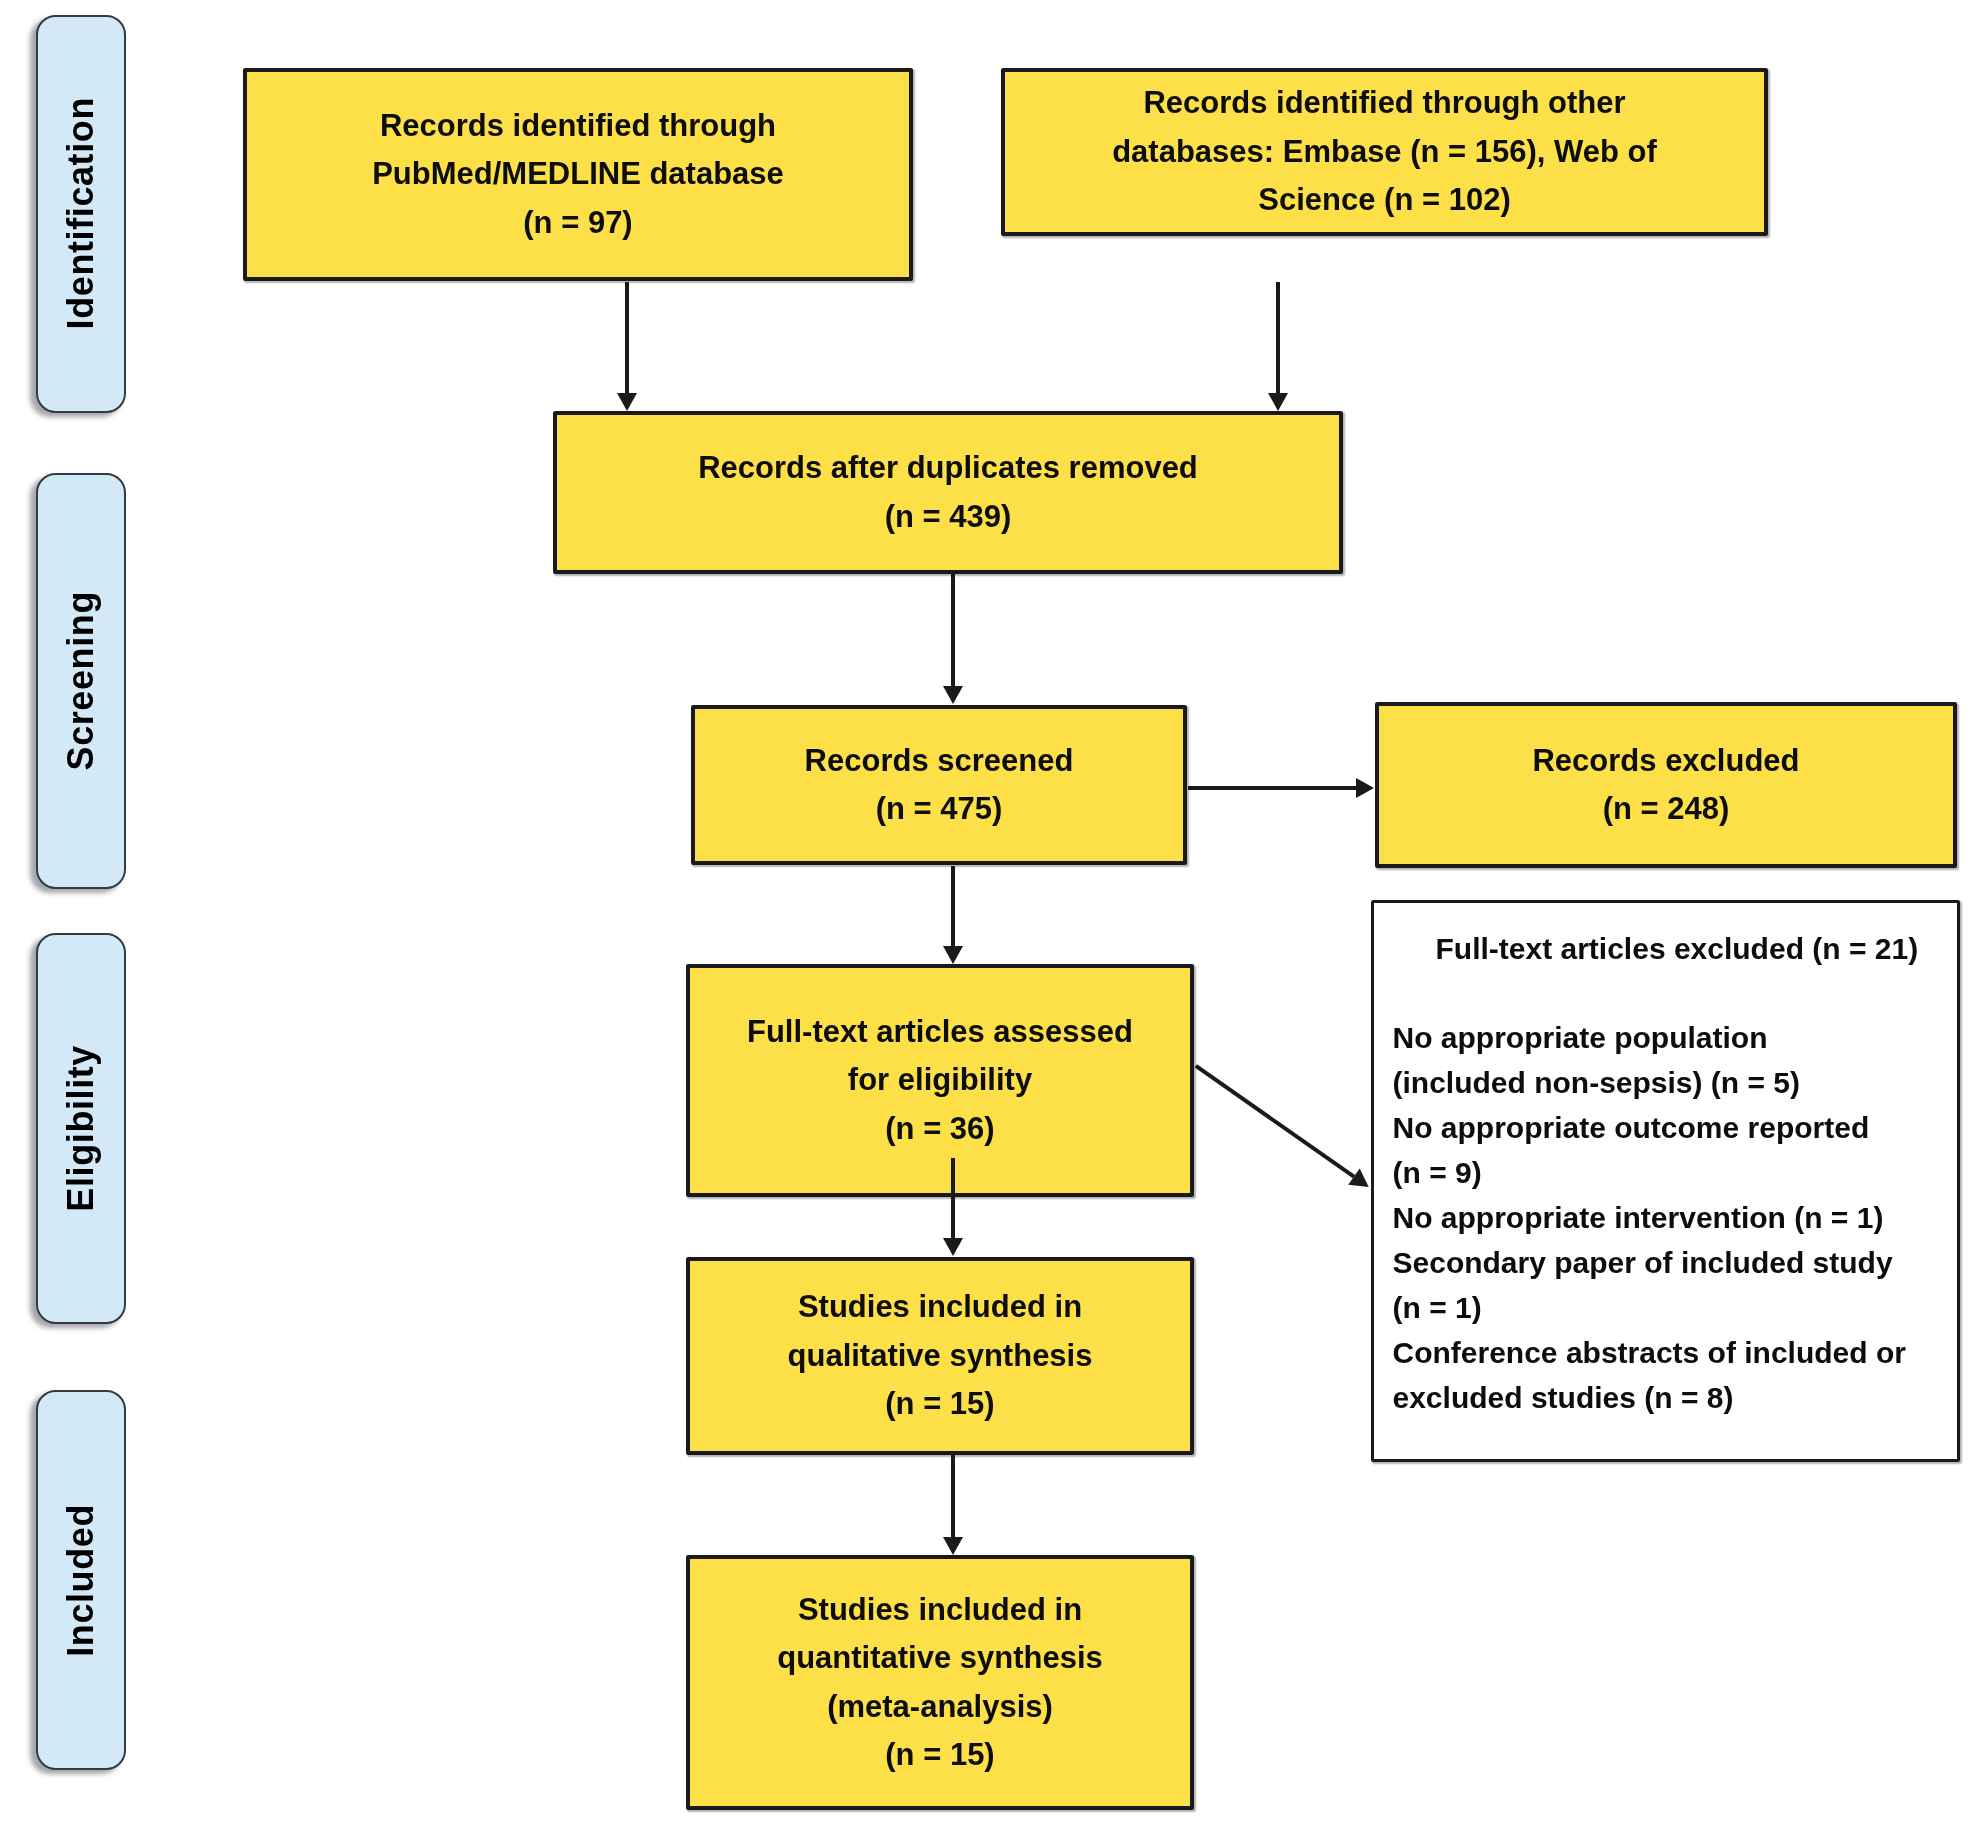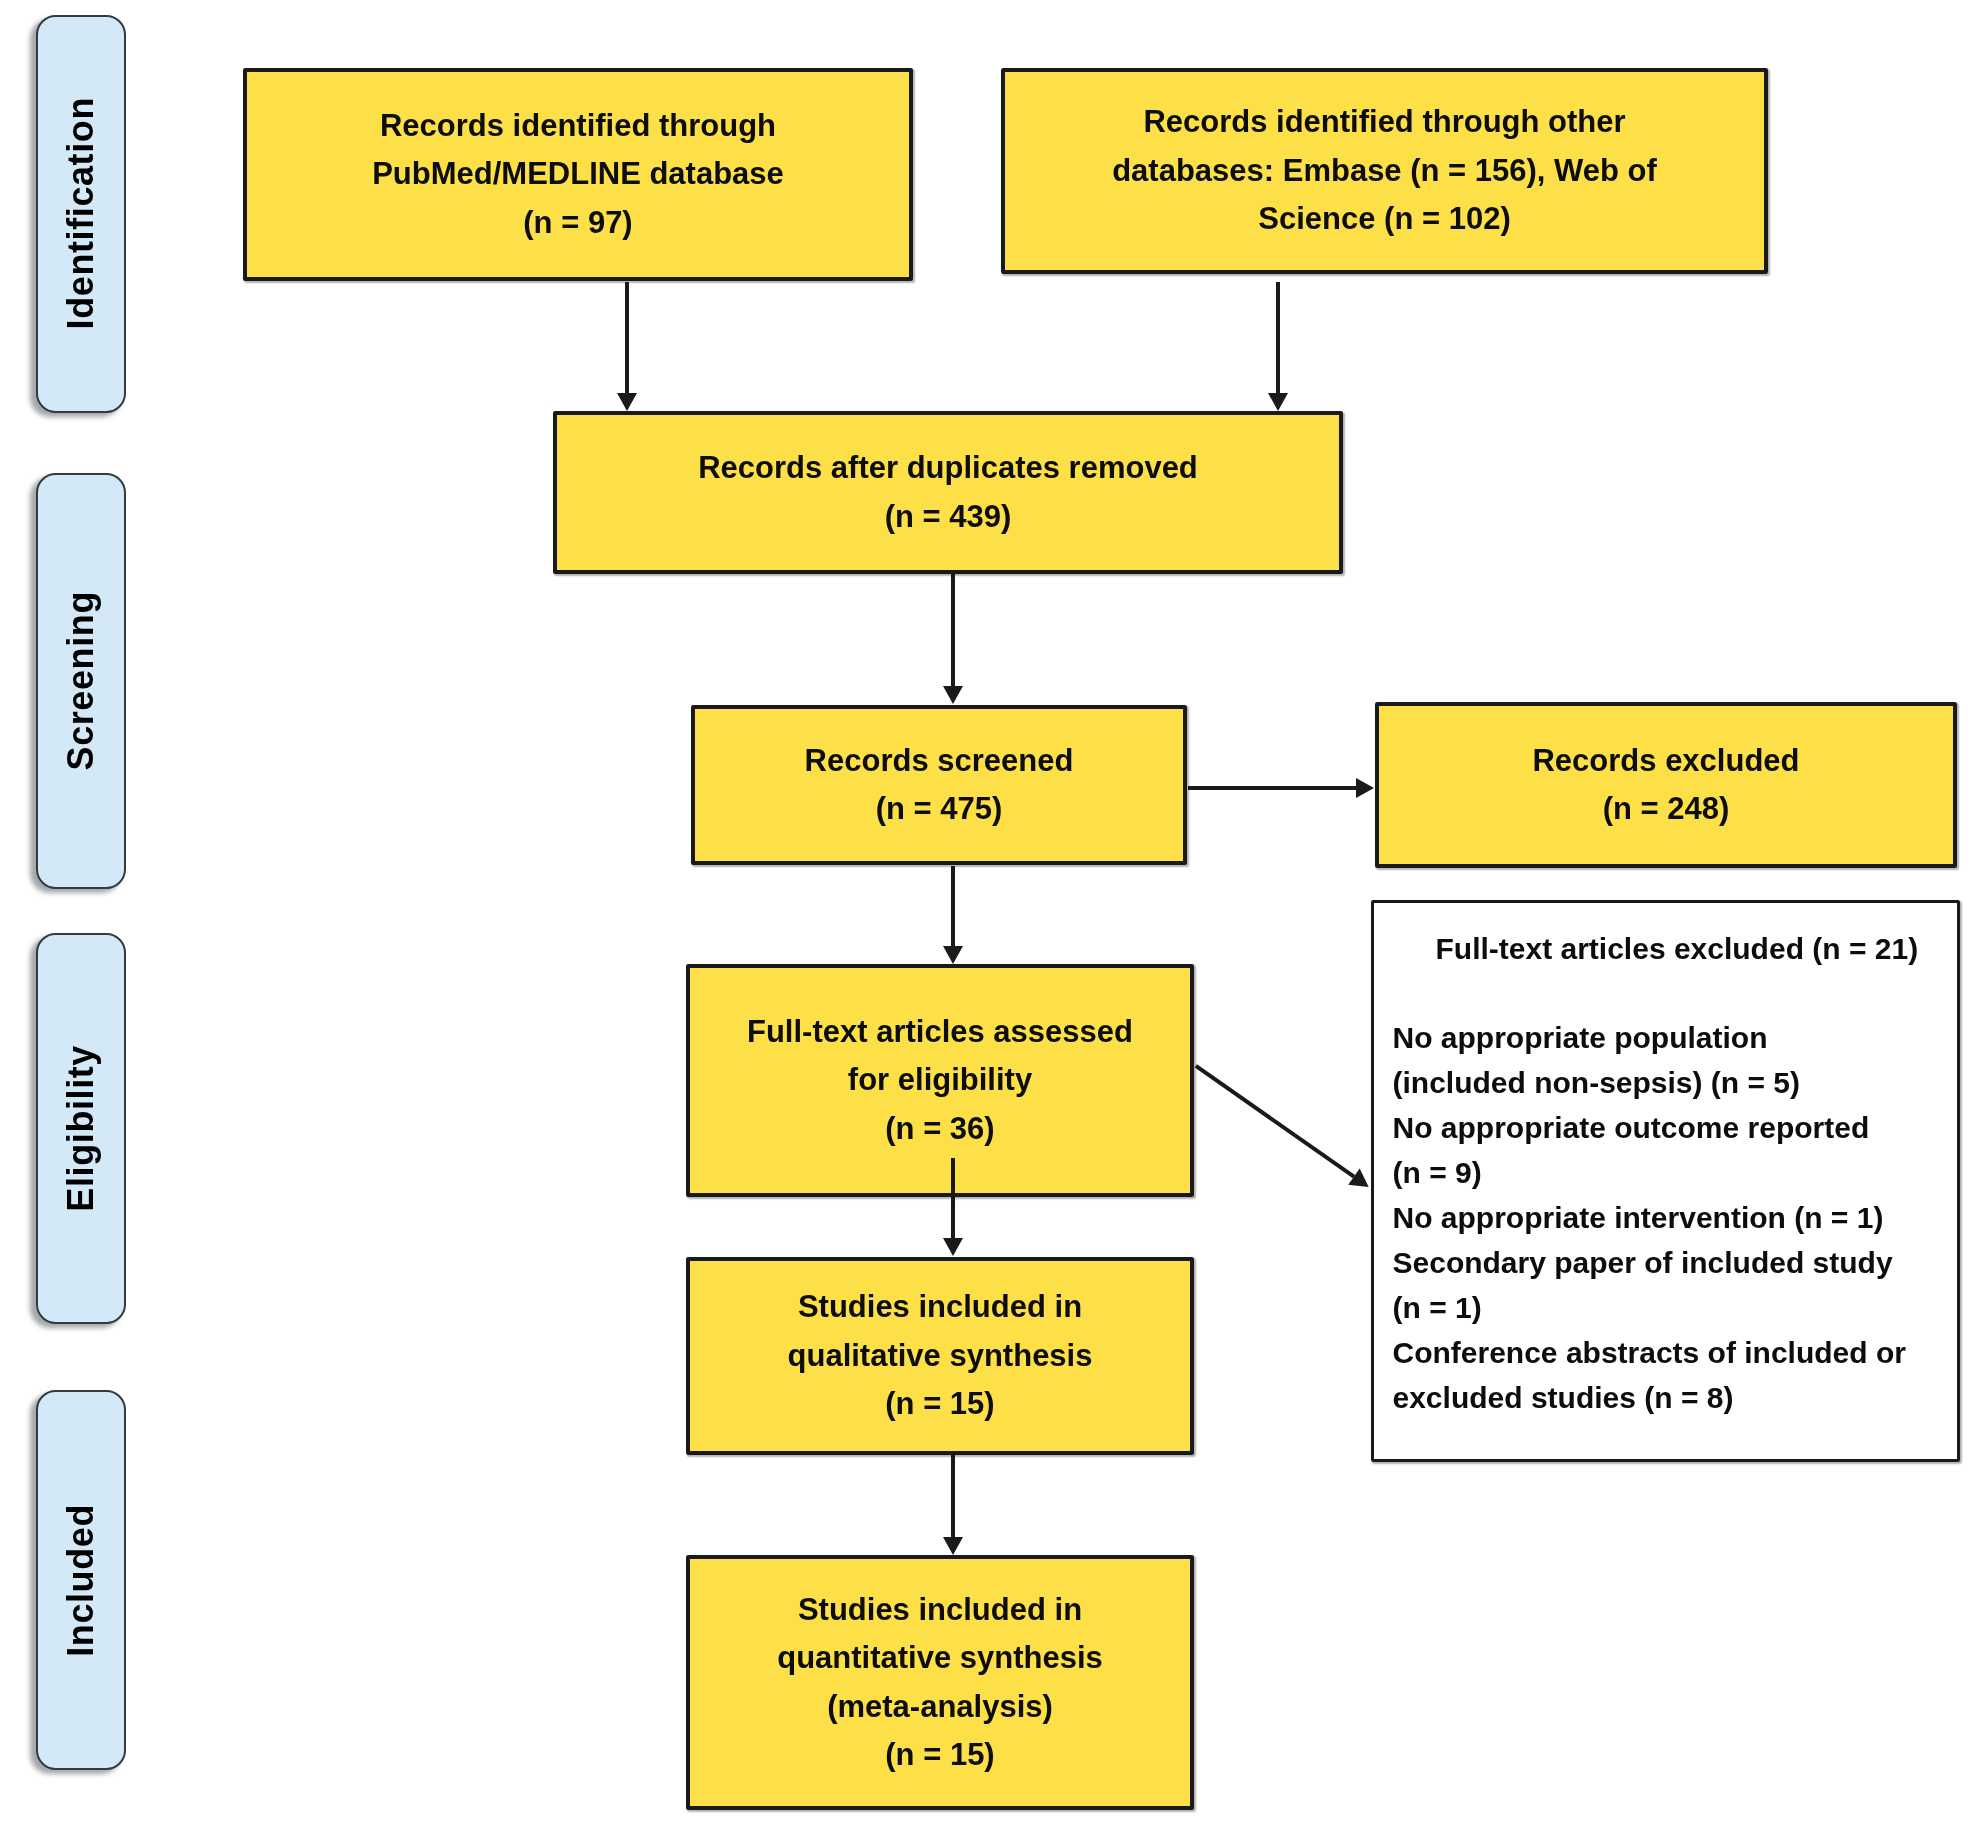--- a/index.html
+++ b/index.html
@@ -74,21 +74,21 @@
   </div>
   <div class="pill" style="top:1390px;height:380px;">
     <span class="pill-text">Included</span>
   </div>
 
   <div class="fbox" style="left:243px;top:68px;width:670px;height:213px;">
     <div class="btext">Records identified through
 PubMed/MEDLINE database
 (n = 97)</div>
   </div>
-  <div class="fbox" style="left:1001px;top:68px;width:767px;height:206px;">
+  <div class="fbox" style="left:1001px;top:68px;width:767px;height:168px;">
     <div class="btext">Records identified through other
 databases: Embase (n = 156), Web of
 Science (n = 102)</div>
   </div>
 
   <div class="fbox" style="left:553px;top:411px;width:790px;height:163px;">
     <div class="btext">Records after duplicates removed
 (n = 439)</div>
   </div>
 

